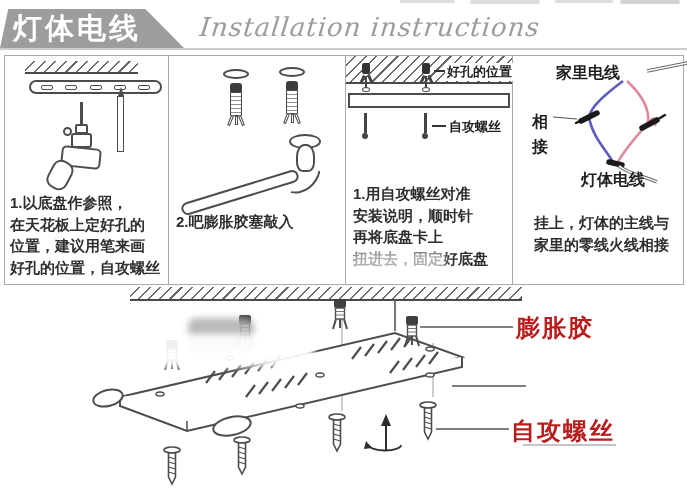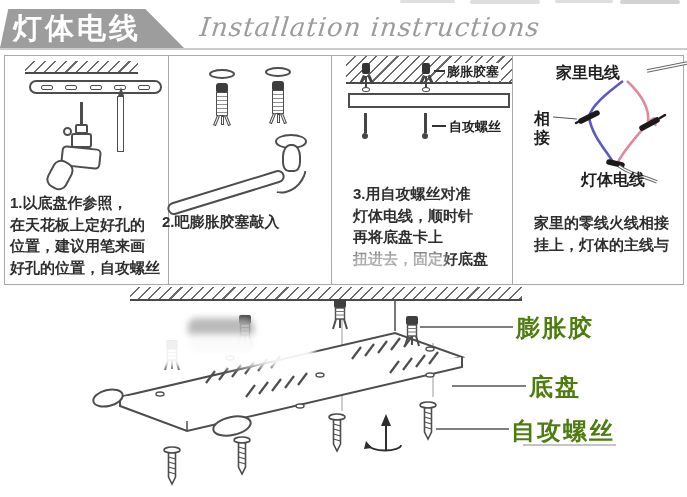--- a/index.html
+++ b/index.html
@@ -50,24 +50,24 @@
   
   .miniplug-cap{width:8px;height:11px;background:#333;border-radius:2px;}
   .miniplug-leg{width:2.5px;height:9px;background:#444;}
   .miniscrew-shaft{width:2.5px;height:20px;background:#444;}
   .miniscrew-head{width:6px;height:6px;border-radius:50%;background:#444;}
   .callout-sm{font-size:13px;font-weight:bold;color:#222;background:#fff;padding:0 2px;white-space:nowrap;}
   .leader{background:#333;height:1.5px;}
 
   
   .callout-md{font-size:16px;font-weight:bold;color:#1f1f1f;white-space:nowrap;}
-  .vertical2{width:18px;white-space:normal;word-break:break-all;line-height:19px;text-align:right;}
-
-  
-  .callout-lg{font-size:24px;font-weight:bold;color:#4d7c0f;letter-spacing:2px;white-space:nowrap;}
+  .vertical2{width:18px;white-space:normal;word-break:break-all;line-height:25px;}
+
+  
+  .callout-lg{font-size:24px;font-weight:bold;color:#b91c1c;letter-spacing:2px;white-space:nowrap;}
 
   .blur-blob{filter:blur(3px);border-radius:8px;}
   .underline-mark{background:#c4c4c4;height:2px;}
 </style>
 </head>
 <body>
 
 <div class="canvas">
 
   <div class="abs smudge" style="left:400px;top:0;width:55px;height:3px;"></div>
@@ -105,21 +105,21 @@
         <div class="abs outl" style="left:0px;top:58px;width:22px;height:30px;border-radius:9px;transform:rotate(28deg);"></div>
       </div>
       <div class="abs steptext" style="left:5px;top:136px;">
         <div>1.以底盘作参照，</div>
         <div>在天花板上定好孔的</div>
         <div>位置，建议用笔来画</div>
         <div>好孔的位置，自攻螺丝</div>
       </div>
     </div>
 
-    <div class="panel" style="left:150px;width:177px;">
+    <div class="panel" style="left:164px;width:177px;">
       <div class="abs oval" style="left:54px;top:13px;width:26px;height:10px;"></div>
       <div class="abs oval" style="left:110px;top:11px;width:26px;height:10px;"></div>
 
       <div class="abs" style="left:61px;top:27px;">
         <div class="plug-cap"></div>
           <div class="plug-body"></div>
         <div class="abs plug-leg" style="left:-1px;top:32px;transform:rotate(22deg);"></div>
         <div class="abs plug-leg" style="left:10px;top:32px;transform:rotate(-22deg);"></div>
         <div class="abs plug-leg" style="left:4.5px;top:33px;height:9px;"></div>
       </div>
@@ -157,39 +157,39 @@
       </div>
       <div class="abs" style="left:76px;top:7px;">
         <div class="miniplug-cap"></div>
         <div class="abs miniplug-leg" style="left:-1px;top:12px;transform:rotate(24deg);"></div>
         <div class="abs miniplug-leg" style="left:6.5px;top:12px;transform:rotate(-24deg);"></div>
         <div class="abs miniplug-leg" style="left:2.8px;top:13px;height:12px;"></div>
         <div class="abs" style="left:0;top:24px;width:8px;height:5px;border:1.5px solid #444;border-radius:50%;background:#fff;"></div>
       </div>
 
       <div class="abs leader" style="left:88px;top:14px;width:11px;"></div>
-      <div class="abs callout-sm" style="left:99px;top:7px;">膨胀胶塞</div>
+      <div class="abs callout-sm" style="left:99px;top:7px;">好孔的位置</div>
 
       <div class="abs outl" style="left:2px;top:37px;width:162px;height:15px;"></div>
 
       <div class="abs" style="left:18px;top:57px;">
         <div class="miniscrew-shaft"></div>
         <div class="miniscrew-head" style="margin-left:-1.8px;"></div>
       </div>
       <div class="abs" style="left:78px;top:57px;">
         <div class="miniscrew-shaft"></div>
         <div class="miniscrew-head" style="margin-left:-1.8px;"></div>
       </div>
 
       <div class="abs leader" style="left:86px;top:69px;width:14px;"></div>
       <div class="abs callout-sm" style="left:101px;top:62px;">自攻螺丝</div>
 
       <div class="abs steptext" style="left:7px;top:127px;">
-        <div>3.用自攻螺丝对准</div>
-        <div>灯体电线，顺时针</div>
+        <div>1.用自攻螺丝对准</div>
+        <div>安装说明，顺时针</div>
         <div>再将底盘卡上</div>
         <div>扭进去，固定好底盘</div>
       </div>
       <div class="abs blur-blob" style="left:5px;top:195px;width:95px;height:26px;background:rgba(255,255,255,0.62);"></div>
     </div>
 
     <div class="panel" style="left:524px;width:172px;">
       <svg class="abs" style="left:0;top:0;" width="172" height="160" viewBox="0 0 172 160">
 
         <path d="M118,15 L163,6" stroke="#666" stroke-width="3.5" fill="none"></path>
@@ -212,22 +212,22 @@
         <path d="M90,110 C100,118 112,119 128,126" stroke="#fff" stroke-width="1.5" fill="none"></path>
 
         <path d="M24,61 L48,63" stroke="#555" stroke-width="1.2" fill="none"></path>
       </svg>
 
       <div class="abs callout-md" style="left:27px;top:7px;">家里电线</div>
       <div class="abs callout-md vertical2" style="left:3px;top:53px;">相接</div>
       <div class="abs callout-md" style="left:52px;top:114px;">灯体电线</div>
 
       <div class="abs steptext" style="left:5px;top:156px;">
+        <div>挂上，灯体的主线与</div>
         <div>家里的零线火线相接</div>
-        <div>挂上，灯体的主线与</div>
       </div>
     </div>
   </div>
 
   <div class="abs hatch" style="left:130px;top:287px;width:392px;height:14px;"></div>
 
   <svg class="abs" style="left:0;top:285px;" width="687" height="212" viewBox="0 0 687 212">
     <defs>
       <g id="plug">
         <rect x="-6" y="0" width="12" height="9" rx="2" fill="#3f3f3f"></rect>
@@ -300,20 +300,19 @@
     <polygon points="366,156 372,163 364,164" fill="#2e2e2e"></polygon>
     <line x1="386" y1="139" x2="386" y2="166" stroke="#2e2e2e" stroke-width="2"></line>
     <polygon points="386,129 381,141 391,141" fill="#2e2e2e"></polygon>
 
     <line x1="420" y1="42" x2="513" y2="42" stroke="#555" stroke-width="1.6"></line>
     <line x1="452" y1="101" x2="526" y2="101" stroke="#555" stroke-width="1.6"></line>
     <line x1="436" y1="144" x2="509" y2="144" stroke="#555" stroke-width="1.6"></line>
   </svg>
 
   <div class="abs callout-lg" style="left:516px;top:312px;">膨胀胶</div>
-  <div class="abs callout-lg" style="left:529px;top:371px;">底盘</div>
   <div class="abs callout-lg" style="left:511px;top:415px;">自攻螺丝</div>
   <div class="abs underline-mark" style="left:523px;top:444px;width:93px;"></div>
 
   <div class="abs blur-blob" style="left:188px;top:318px;width:66px;height:34px;background:rgba(175,175,175,0.85);"></div>
   <div class="abs blur-blob" style="left:152px;top:334px;width:162px;height:33px;background:rgba(255,255,255,0.92);"></div>
 
 </div>
 
 </body></html>

